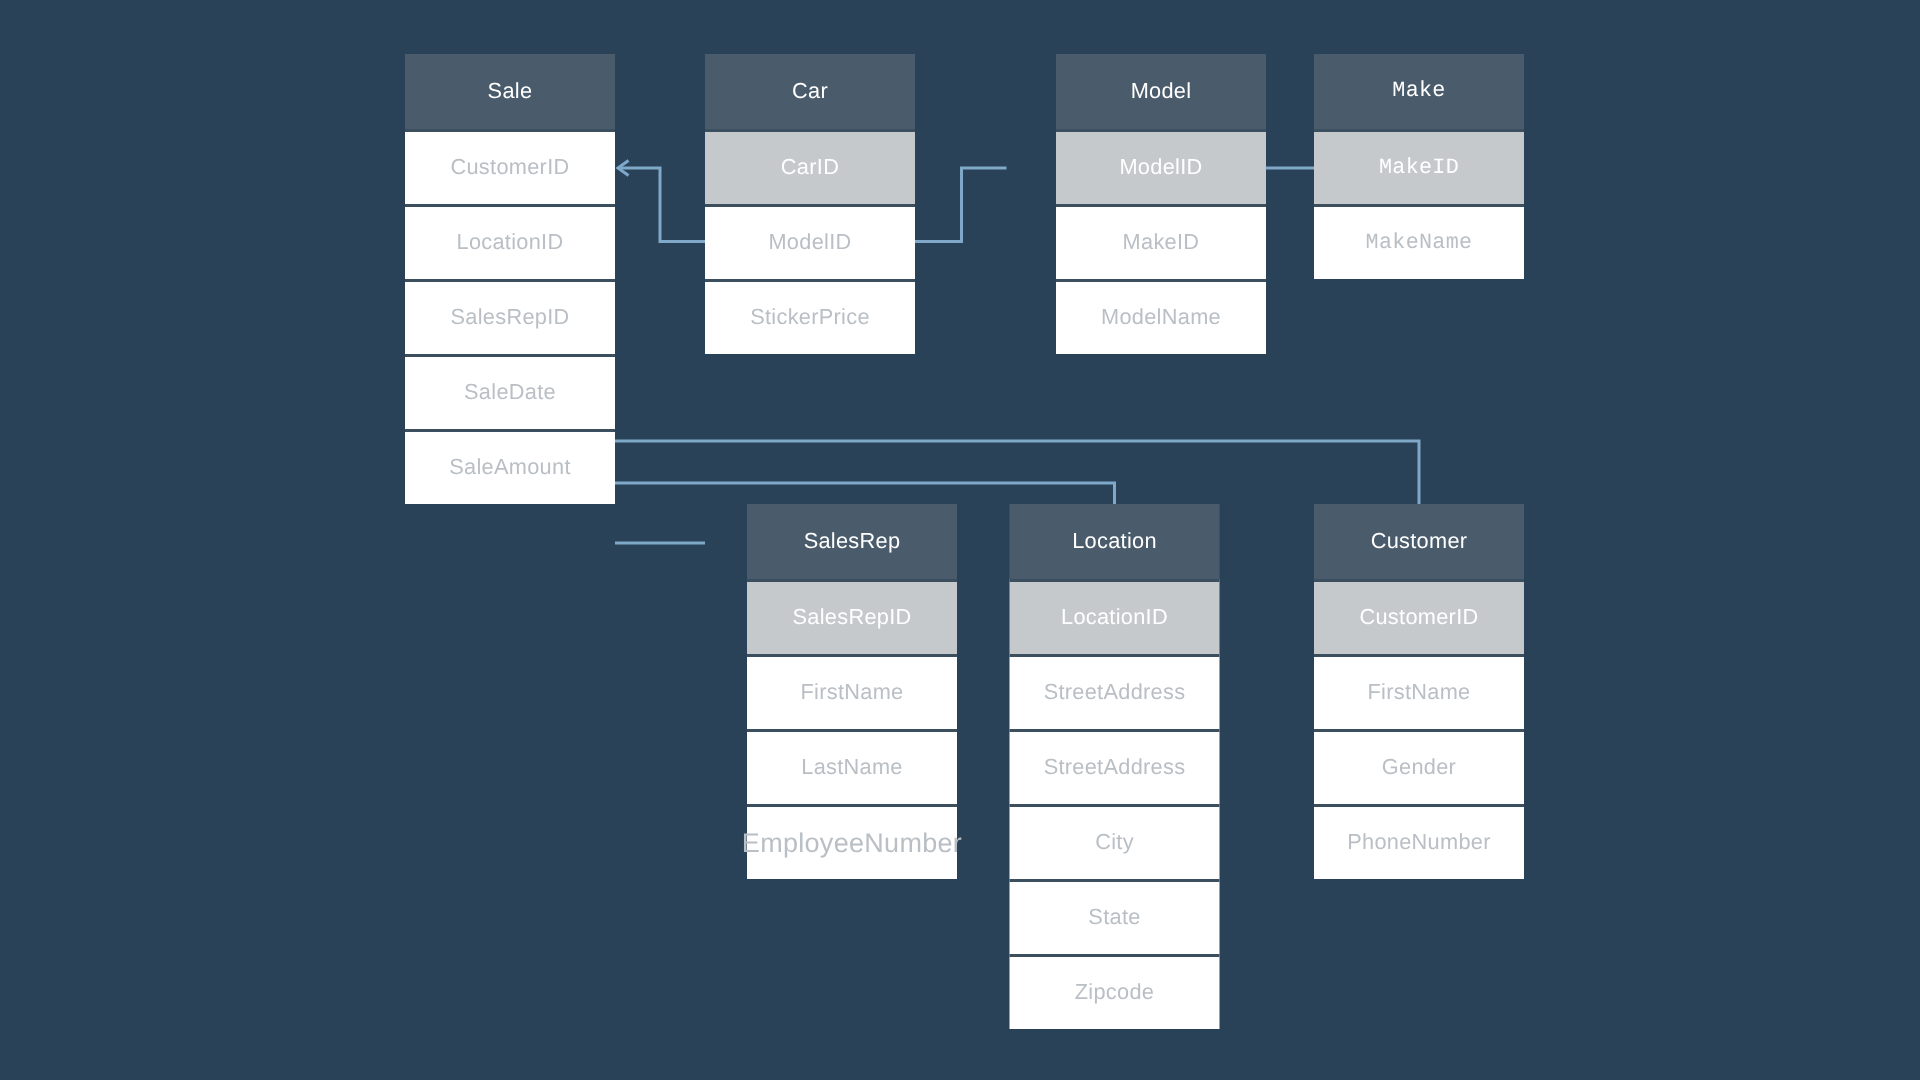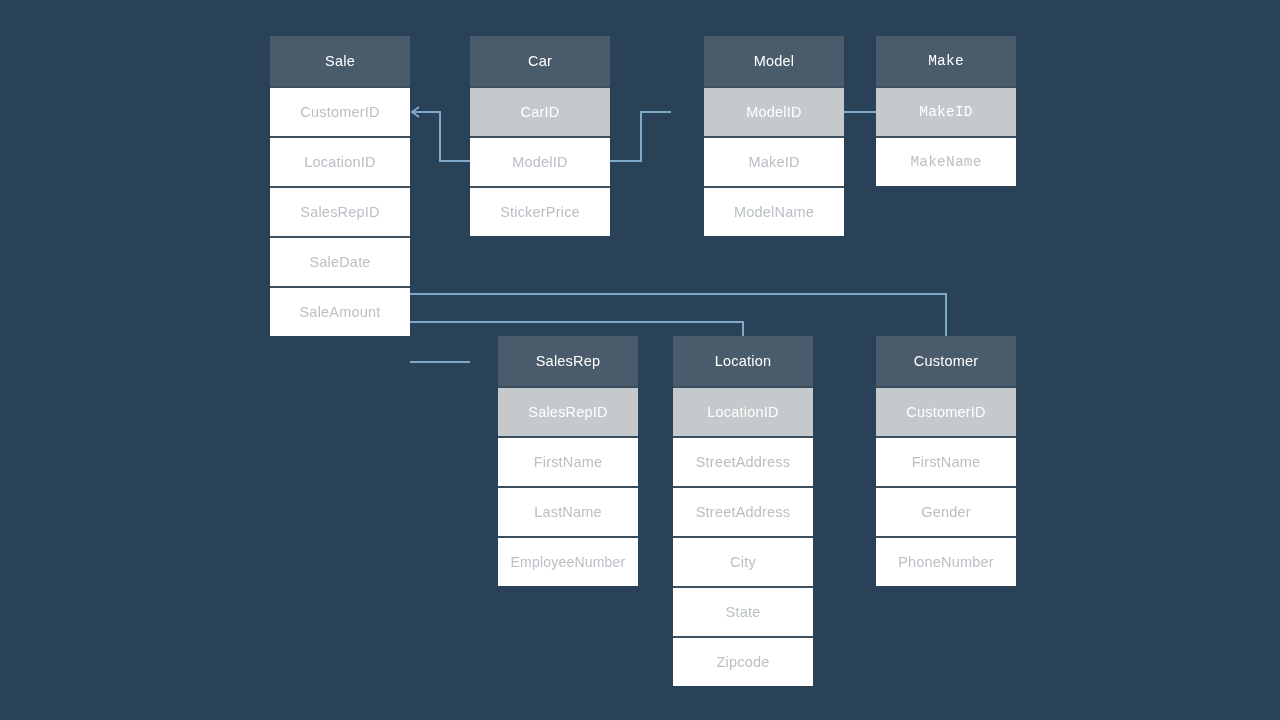--- a/index.html
+++ b/index.html
@@ -35,21 +35,21 @@
     display:flex;align-items:center;justify-content:center;
     border-top:2px solid #3c4f5f;
     box-sizing:border-box;
     letter-spacing:.2px;
   }
   .row.pk{
     background:#c5c9cc;
     color:#ffffff;
     border-top:2px solid #3c4f5f;
   }
-  .row.small{font-size:14px;}
+  .row.small{font-size:18px;}
 </style>
 </head>
 <body>
 
 <div id="canvas">
 
   <svg id="links" viewBox="0 0 1280 720" xmlns="http://www.w3.org/2000/svg">
       <g>
         <path d="M 470 161 L 440 161 L 440 112 L 412 112" fill="none" stroke="#7fa8c9" stroke-width="2" stroke-linejoin="miter"></path>
         <path d="M 419 107 L 412 112 L 419 117" fill="none" stroke="#7fa8c9" stroke-width="2"></path>

